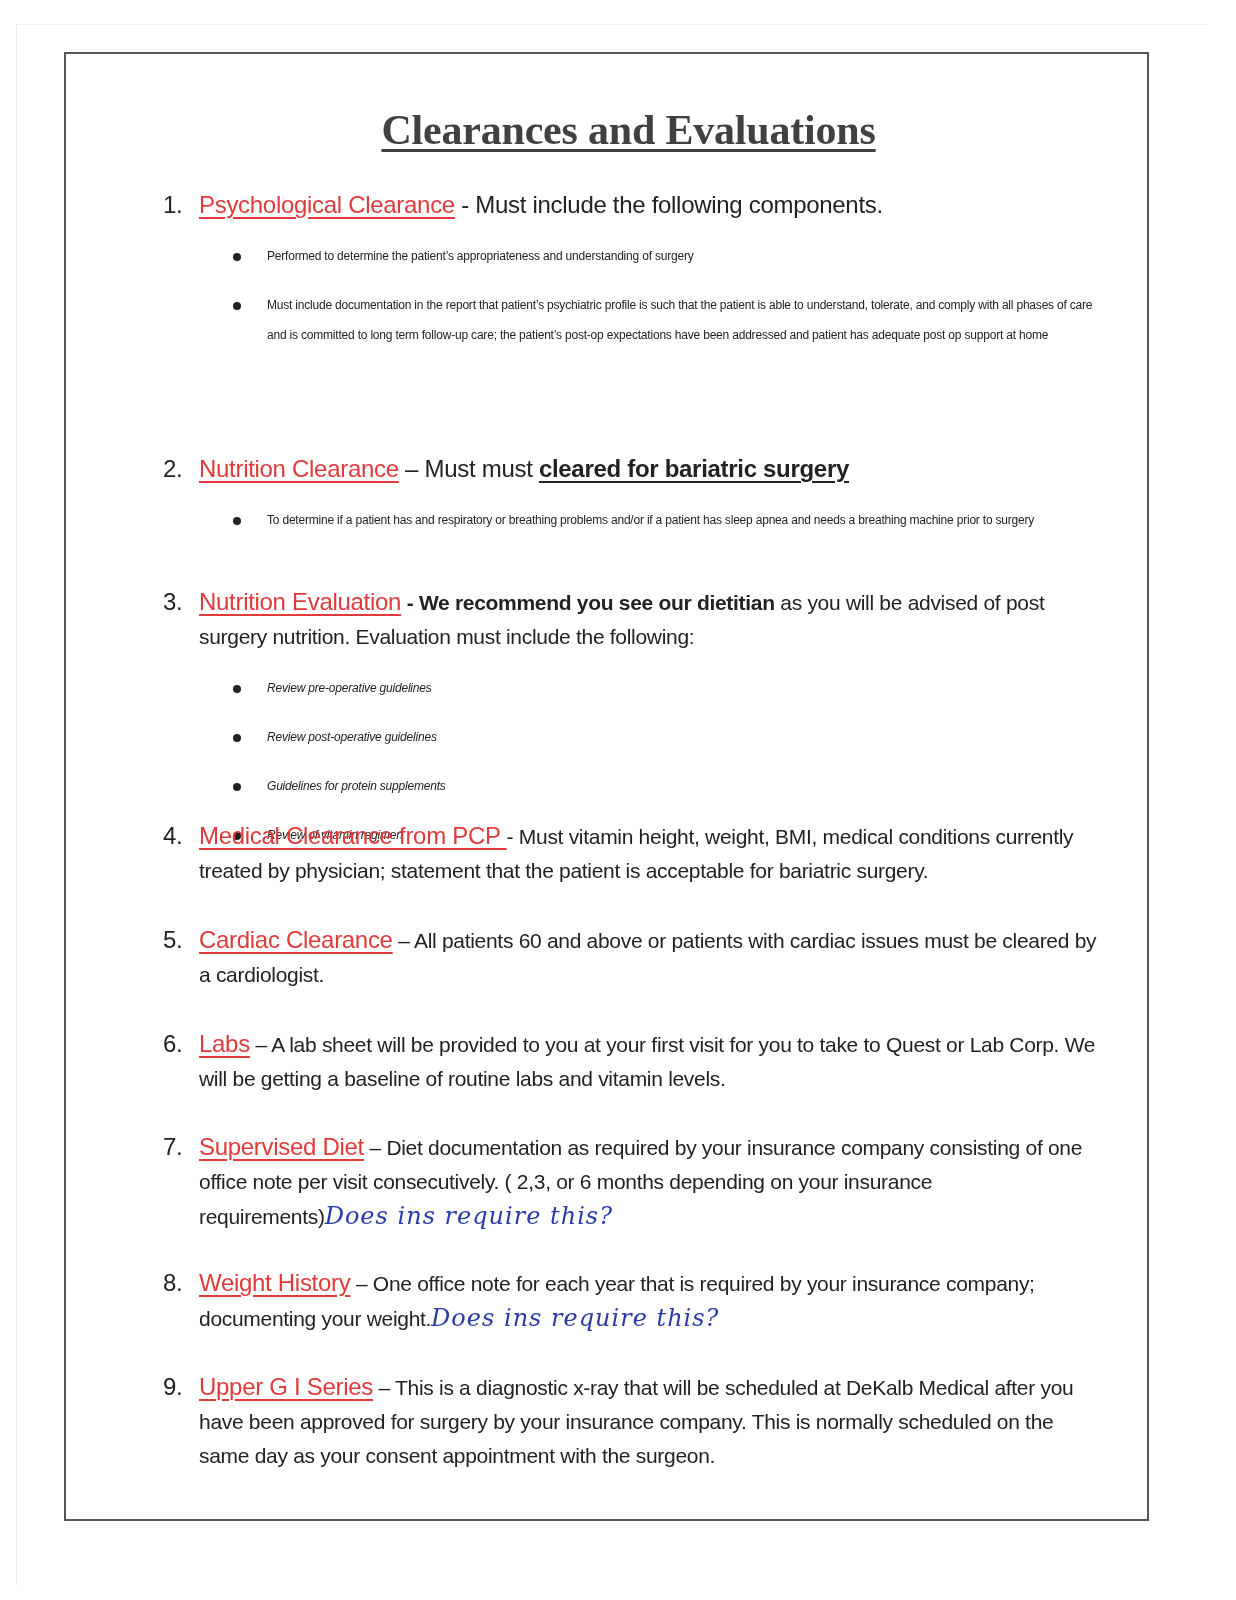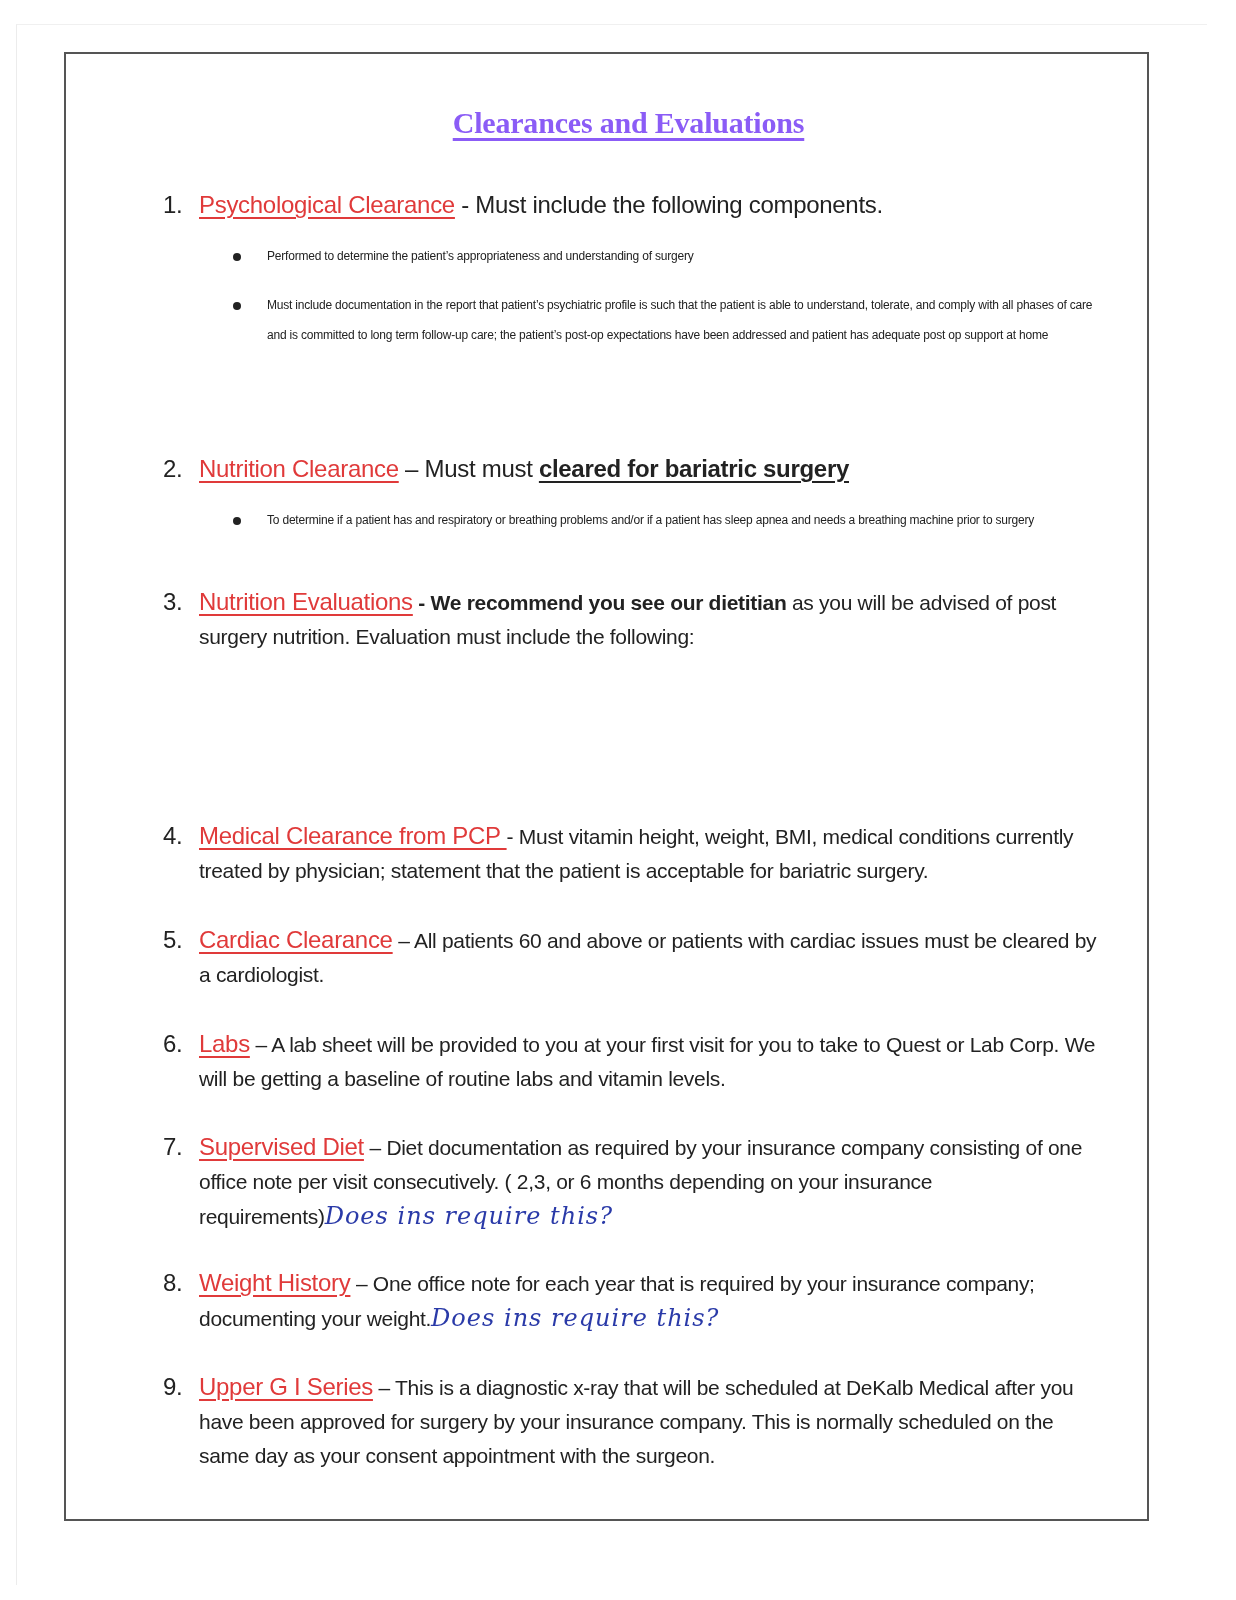--- a/index.html
+++ b/index.html
@@ -20,22 +20,22 @@
     left: 64px; top: 52px;
     width: 1085px; height: 1469px;
     border: 2px solid #555555;
     box-sizing: border-box;
   }
   .title {
     position: absolute; left: 0; right: 0; top: 106px;
     text-align: center;
     font-family: "Liberation Serif", "DejaVu Serif", serif;
     font-weight: bold;
-    font-size: 30px;
-    color: #8b5cf6;
+    font-size: 42px;
+    color: #404040;
     text-decoration: underline;
     text-decoration-thickness: 3px;
     text-underline-offset: 5px;
     letter-spacing: -0.2px;
     margin-left: 21px;
   }
   .item {
     position: absolute;
     left: 163px;
     width: 940px;
@@ -108,22 +108,28 @@
     <span class="heading">Nutrition Clearance</span><span> – </span><span>Must must </span><span class="strong-ul">cleared for bariatric surgery</span>
   </div>
   <ul class="bullets">
     <li>To determine if a patient has and respiratory or breathing problems and/or if a patient has sleep apnea and needs a breathing machine prior to surgery</li>
   </ul>
 </div>
 
 <div class="item" style="top:585px;">
   <span class="num lead-big">3.</span>
   <div class="body">
-    <span class="heading lead-big">Nutrition Evaluations</span><span class="strong"> - </span><span class="strong">We recommend you see our dietitian</span><span> as you will be advised of post surgery nutrition. Evaluation must include the following:</span>
+    <span class="heading lead-big">Nutrition Evaluation</span><span class="strong"> - </span><span class="strong">We recommend you see our dietitian</span><span> as you will be advised of post surgery nutrition. Evaluation must include the following:</span>
   </div>
+  <ul class="bullets italic">
+    <li>Review pre-operative guidelines</li>
+    <li>Review post-operative guidelines</li>
+    <li>Guidelines for protein supplements</li>
+    <li>Review of vitamin regimen</li>
+  </ul>
 </div>
 
 <div class="item" style="top:819px;">
   <span class="num lead-big">4.</span>
   <div class="body">
     <span class="heading lead-big">Medical Clearance from PCP </span><span>- </span><span>Must vitamin height, weight, BMI, medical conditions currently treated by physician; statement that the patient is acceptable for bariatric surgery.</span>
   </div>
 </div>
 
 <div class="item" style="top:923px;">

